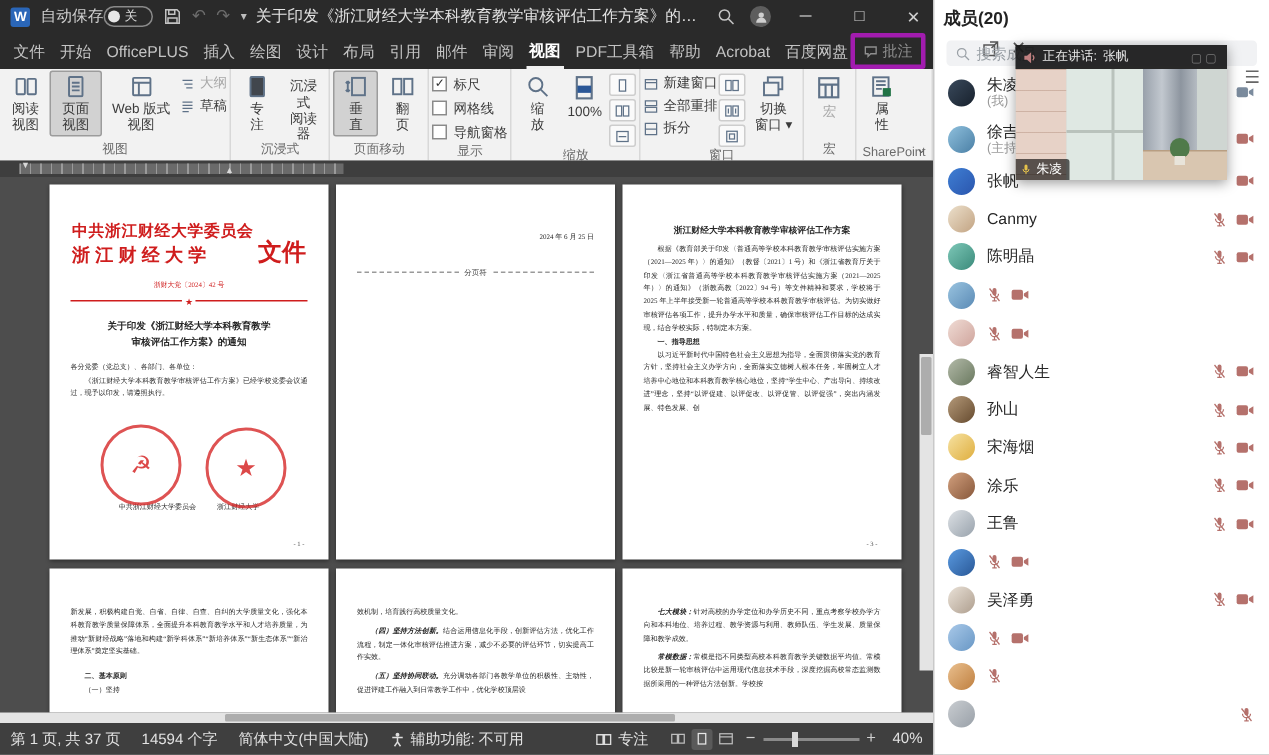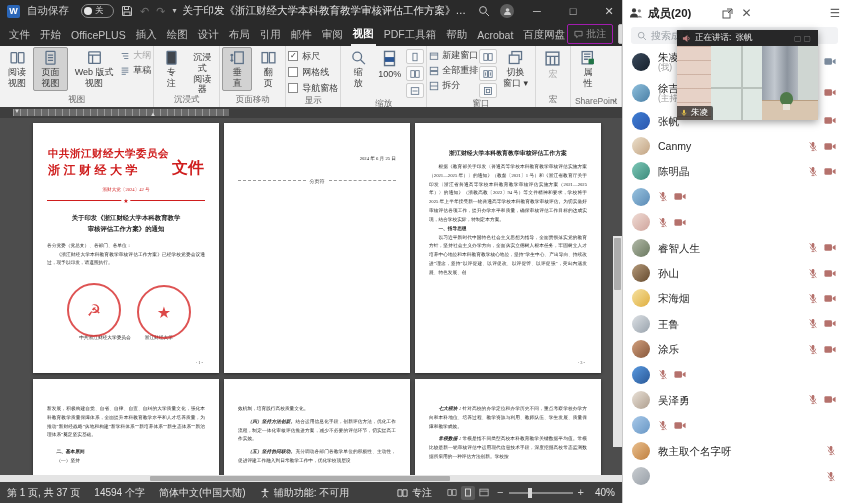--- a/index.html
+++ b/index.html
@@ -3,37 +3,37 @@
 <meta charset="utf-8">
 <style>
   html,body{margin:0;padding:0;}
   body{width:846px;height:503px;position:relative;overflow:hidden;background:#fff;
        font-family:"Liberation Sans","DejaVu Sans",sans-serif;-webkit-font-smoothing:antialiased;}
   
   #word{position:absolute;left:0;top:0;width:622px;height:503px;background:#4d4d4d;}
   #titlebar{position:absolute;left:0;top:0;right:0;height:22px;background:#2a2a2a;display:flex;align-items:center;color:#cfcfcf;font-size:10.5px;}
   .tb-left{display:flex;align-items:center;gap:7px;padding-left:7px;}
   .wlogo{width:13px;height:13px;background:#2a66b8;color:#fff;font-weight:bold;font-size:9px;display:flex;align-items:center;justify-content:center;border-radius:2px;}
-  .autosave{display:flex;gap:12px;}
+  .autosave{display:flex;gap:0;}
   .as-toggle{width:27px;height:12px;border:1px solid #8a8a8a;border-radius:7px;display:flex;align-items:center;gap:3px;padding:0 2px;}
   .as-knob{width:8px;height:8px;border-radius:50%;background:#e6e6e6;}
   .as-state{font-size:8.5px;color:#d6d6d6;}
   .qat-icon{color:#bdbdbd;font-size:11px;line-height:1;}
   .qat-dim{color:#6d6d6d;}
   .tb-title{flex:1;text-align:center;color:#e3e3e3;white-space:nowrap;overflow:hidden;text-overflow:ellipsis;padding:0 6px;font-size:10.5px;}
   .tb-right{display:flex;align-items:center;gap:10px;padding-right:0;}
   .tb-avatar{width:14px;height:14px;border-radius:50%;background:#5d5d5d;display:flex;align-items:center;justify-content:center;}
   .winbtn{width:26px;height:22px;display:flex;align-items:center;justify-content:center;color:#cfcfcf;font-size:11px;}
   #menubar{position:absolute;left:0;top:22px;right:0;height:24px;background:#2a2a2a;display:flex;align-items:center;}
   .mtabs{display:flex;gap:6px;padding-left:7px;align-items:center;flex:0 0 auto;}
   .mtab{color:#c3c3c3;font-size:10.5px;padding:4px 2px 3px;white-space:nowrap;}
   .mtab.active{color:#fff;border-bottom:2px solid #f0f0f0;font-weight:bold;}
   .mbtns{margin-left:auto;display:flex;align-items:center;gap:5px;padding-right:6px;}
   .mbtn{display:flex;align-items:center;gap:3px;font-size:10px;padding:2px 6px;border-radius:2px;white-space:nowrap;}
-  .mbtn.comment{color:#8f8f8f;border:1px solid #a21caf;}
+  .mbtn.comment{color:#8f8f8f;border:3px solid #a21caf;}
   .mbtn.edit{background:#dcdcdc;color:#222;border:1px solid #bdbdbd;}
   .mbtn.share{background:#9fc0e0;color:#173a5e;border:1px solid #7da7d0;}
   .caret{font-size:7px;line-height:1;}
   
   #ribbon{position:absolute;left:0;top:46px;right:0;height:61px;background:#f2f2f2;border-bottom:1px solid #bdbdbd;display:flex;overflow:hidden;}
   .rgroup{display:flex;flex-direction:column;border-right:1px solid #d8d8d8;padding:1px 2px 0;}
   .rgroup-items{flex:1;display:flex;align-items:flex-start;gap:1px;}
   .rgroup-label{font-size:8.5px;color:#6a6a6a;text-align:center;padding:0 2px 1px;}
   .bigbtn{display:flex;flex-direction:column;align-items:center;justify-content:flex-start;min-width:30px;padding:2px 3px 1px;border:1px solid transparent;border-radius:2px;font-size:9px;color:#3b3b3b;line-height:1.2;text-align:center;white-space:pre-line;height:44px;box-sizing:border-box;}
   .bigbtn svg{margin-bottom:2px;}
@@ -89,21 +89,21 @@
   .sb-right{margin-left:auto;display:flex;align-items:center;}
   .sb-views{display:flex;gap:2px;margin:0 6px;}
   .sb-view{width:14px;height:14px;display:flex;align-items:center;justify-content:center;border-radius:2px;}
   .sb-view.sel{background:#5a5a5a;}
   .zoomslider{display:flex;align-items:center;gap:5px;margin-right:4px;}
   .ztrack{width:64px;height:2px;background:#8a8a8a;position:relative;}
   .zthumb{position:absolute;left:30%;top:-4px;width:4px;height:10px;background:#d8d8d8;}
   .zsign{color:#cfcfcf;font-size:11px;line-height:1;}
   
   #panel{position:absolute;left:622px;top:0;width:224px;height:503px;background:#fff;border-left:1px solid #c9c9c9;box-sizing:border-box;}
-  #phead{height:26px;display:flex;align-items:center;gap:5px;padding:0 6px;color:#222;font-size:11.5px;font-weight:bold;}
+  #phead{height:26px;display:flex;align-items:flex-start;gap:5px;padding:0 6px;color:#222;font-size:11.5px;font-weight:bold;flex-direction:column;}
   .phead-icons{display:flex;align-items:center;gap:8px;margin-left:26px;color:#555;}
   .pmenu{margin-left:auto;color:#666;}
   #psearch{margin:1px 8px 3px;height:17px;background:#f1f2f4;border-radius:3px;display:flex;align-items:center;gap:4px;padding:0 6px;color:#9aa0a6;font-size:10px;}
   #mlist{position:absolute;left:0;right:0;top:46px;bottom:0;overflow:hidden;}
   .mrow{display:flex;align-items:center;padding:0 10px 0 9px;height:25.4px;}
   .mrow.two{height:31px;}
   .avatar{width:18px;height:18px;border-radius:50%;flex:0 0 18px;margin-right:8px;}
   .mtext{flex:1;min-width:0;}
   .mname{font-size:10.5px;color:#262626;white-space:nowrap;overflow:hidden;line-height:1.15;}
   .msub{font-size:8.5px;color:#9a9a9a;line-height:1.1;}
@@ -745,54 +745,54 @@
             <path d="M2.8 5.6a3.2 3.2 0 0 0 6.4 0M6 8.8v2.4M4.2 11.4h3.6" stroke="#b5716c" fill="none"></path>
             <path d="M2 1.5l8 10" stroke="#b5716c"></path>
           </svg>
           <svg width="12" height="9" viewBox="0 0 14 10">
             <rect x="0.5" y="1.2" width="8.8" height="7.6" rx="1.5" fill="#b5716c"></rect>
             <path d="M10 4l3.5-2.2v6.4L10 6z" fill="#b5716c"></path>
           </svg>
         </div>
       </div>
       <div class="mrow">
+        <div class="avatar" style="background: linear-gradient(135deg, rgb(210, 160, 126), rgb(135, 87, 58));"></div>
+        <div class="mtext">
+          <div class="mname">涂乐</div>
+        </div>
+        <div class="micons">
+          <svg width="10" height="11" viewBox="0 0 12 13">
+            <rect x="4.4" y="1" width="3.2" height="6" rx="1.6" fill="#b5716c"></rect>
+            <path d="M2.8 5.6a3.2 3.2 0 0 0 6.4 0M6 8.8v2.4M4.2 11.4h3.6" stroke="#b5716c" fill="none"></path>
+            <path d="M2 1.5l8 10" stroke="#b5716c"></path>
+          </svg>
+          <svg width="12" height="9" viewBox="0 0 14 10">
+            <rect x="0.5" y="1.2" width="8.8" height="7.6" rx="1.5" fill="#b5716c"></rect>
+            <path d="M10 4l3.5-2.2v6.4L10 6z" fill="#b5716c"></path>
+          </svg>
+        </div>
+      </div>
+      <div class="mrow">
         <div class="avatar" style="background: linear-gradient(135deg, rgb(221, 225, 229), rgb(152, 162, 172));"></div>
         <div class="mtext">
           <div class="mname">王鲁</div>
         </div>
         <div class="micons">
           <svg width="10" height="11" viewBox="0 0 12 13">
             <rect x="4.4" y="1" width="3.2" height="6" rx="1.6" fill="#b5716c"></rect>
             <path d="M2.8 5.6a3.2 3.2 0 0 0 6.4 0M6 8.8v2.4M4.2 11.4h3.6" stroke="#b5716c" fill="none"></path>
             <path d="M2 1.5l8 10" stroke="#b5716c"></path>
           </svg>
           <svg width="12" height="9" viewBox="0 0 14 10">
             <rect x="0.5" y="1.2" width="8.8" height="7.6" rx="1.5" fill="#b5716c"></rect>
             <path d="M10 4l3.5-2.2v6.4L10 6z" fill="#b5716c"></path>
           </svg>
         </div>
       </div>
       <div class="mrow">
-        <div class="avatar" style="background: linear-gradient(135deg, rgb(210, 160, 126), rgb(135, 87, 58));"></div>
-        <div class="mtext">
-          <div class="mname">涂乐</div>
-        </div>
-        <div class="micons">
-          <svg width="10" height="11" viewBox="0 0 12 13">
-            <rect x="4.4" y="1" width="3.2" height="6" rx="1.6" fill="#b5716c"></rect>
-            <path d="M2.8 5.6a3.2 3.2 0 0 0 6.4 0M6 8.8v2.4M4.2 11.4h3.6" stroke="#b5716c" fill="none"></path>
-            <path d="M2 1.5l8 10" stroke="#b5716c"></path>
-          </svg>
-          <svg width="12" height="9" viewBox="0 0 14 10">
-            <rect x="0.5" y="1.2" width="8.8" height="7.6" rx="1.5" fill="#b5716c"></rect>
-            <path d="M10 4l3.5-2.2v6.4L10 6z" fill="#b5716c"></path>
-          </svg>
-        </div>
-      </div>
-      <div class="mrow">
         <div class="avatar" style="background: linear-gradient(135deg, rgb(90, 154, 224), rgb(41, 88, 151));"></div>
         <div class="micons">
           <svg width="10" height="11" viewBox="0 0 12 13">
             <rect x="4.4" y="1" width="3.2" height="6" rx="1.6" fill="#b5716c"></rect>
             <path d="M2.8 5.6a3.2 3.2 0 0 0 6.4 0M6 8.8v2.4M4.2 11.4h3.6" stroke="#b5716c" fill="none"></path>
             <path d="M2 1.5l8 10" stroke="#b5716c"></path>
           </svg>
           <svg width="12" height="9" viewBox="0 0 14 10">
             <rect x="0.5" y="1.2" width="8.8" height="7.6" rx="1.5" fill="#b5716c"></rect>
             <path d="M10 4l3.5-2.2v6.4L10 6z" fill="#b5716c"></path>
@@ -825,23 +825,20 @@
             <path d="M2 1.5l8 10" stroke="#b5716c"></path>
           </svg>
           <svg width="12" height="9" viewBox="0 0 14 10">
             <rect x="0.5" y="1.2" width="8.8" height="7.6" rx="1.5" fill="#b5716c"></rect>
             <path d="M10 4l3.5-2.2v6.4L10 6z" fill="#b5716c"></path>
           </svg>
         </div>
       </div>
       <div class="mrow">
         <div class="avatar" style="background: linear-gradient(135deg, rgb(234, 192, 143), rgb(191, 127, 63));"></div>
-        <div class="mtext">
-          <div class="mname">教主取个名字呀</div>
-        </div>
         <div class="micons">
           <svg width="10" height="11" viewBox="0 0 12 13">
             <rect x="4.4" y="1" width="3.2" height="6" rx="1.6" fill="#b5716c"></rect>
             <path d="M2.8 5.6a3.2 3.2 0 0 0 6.4 0M6 8.8v2.4M4.2 11.4h3.6" stroke="#b5716c" fill="none"></path>
             <path d="M2 1.5l8 10" stroke="#b5716c"></path>
           </svg>
         </div>
       </div>
       <div class="mrow">
         <div class="avatar" style="background: linear-gradient(135deg, rgb(201, 205, 209), rgb(153, 160, 168));"></div>

